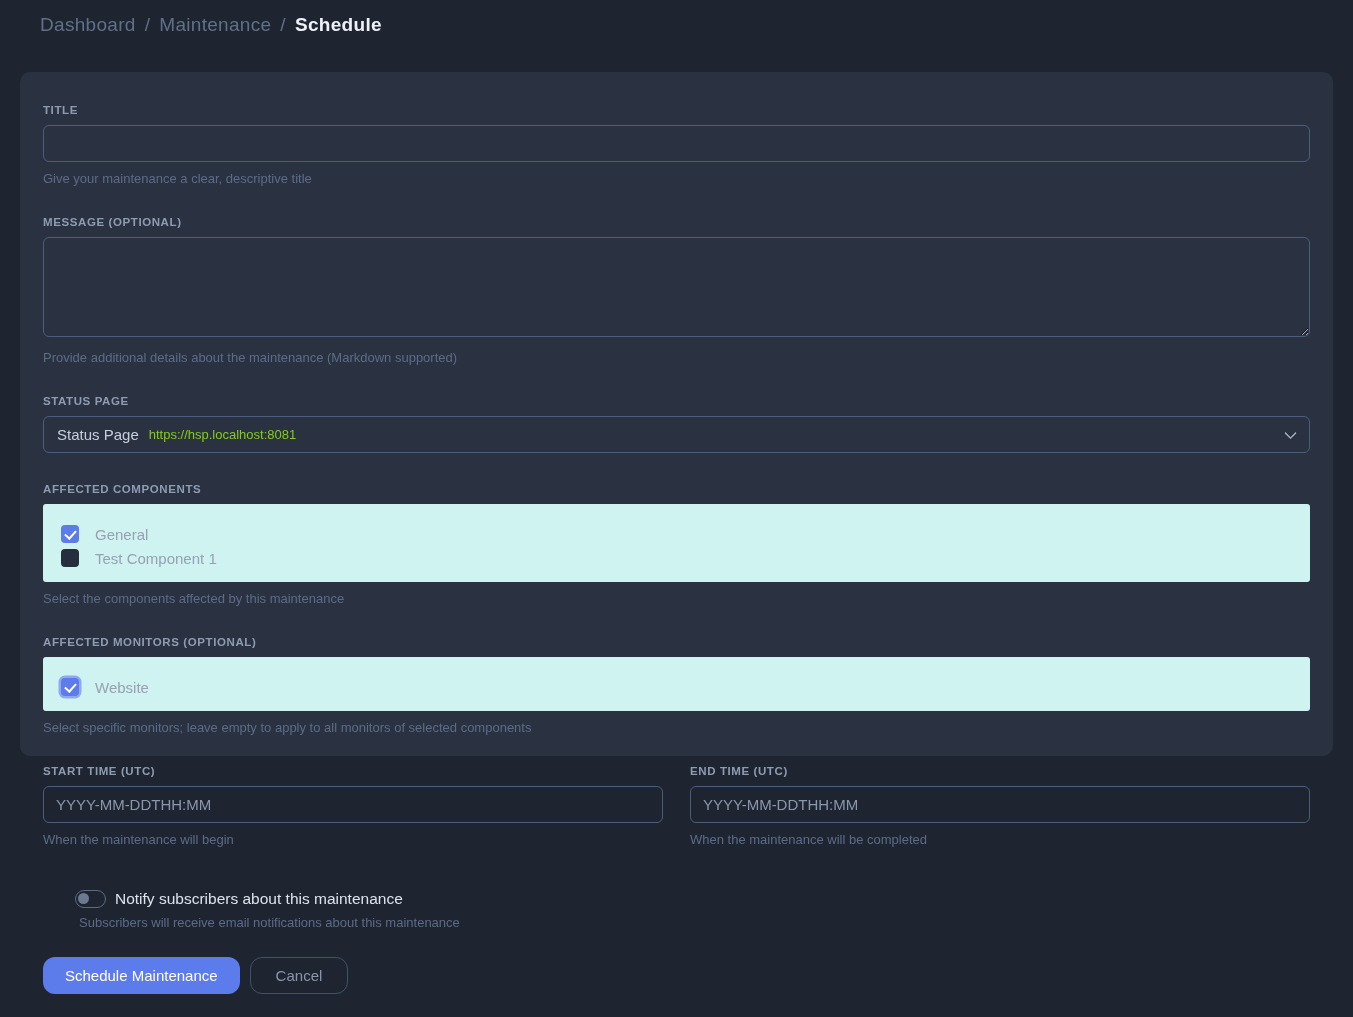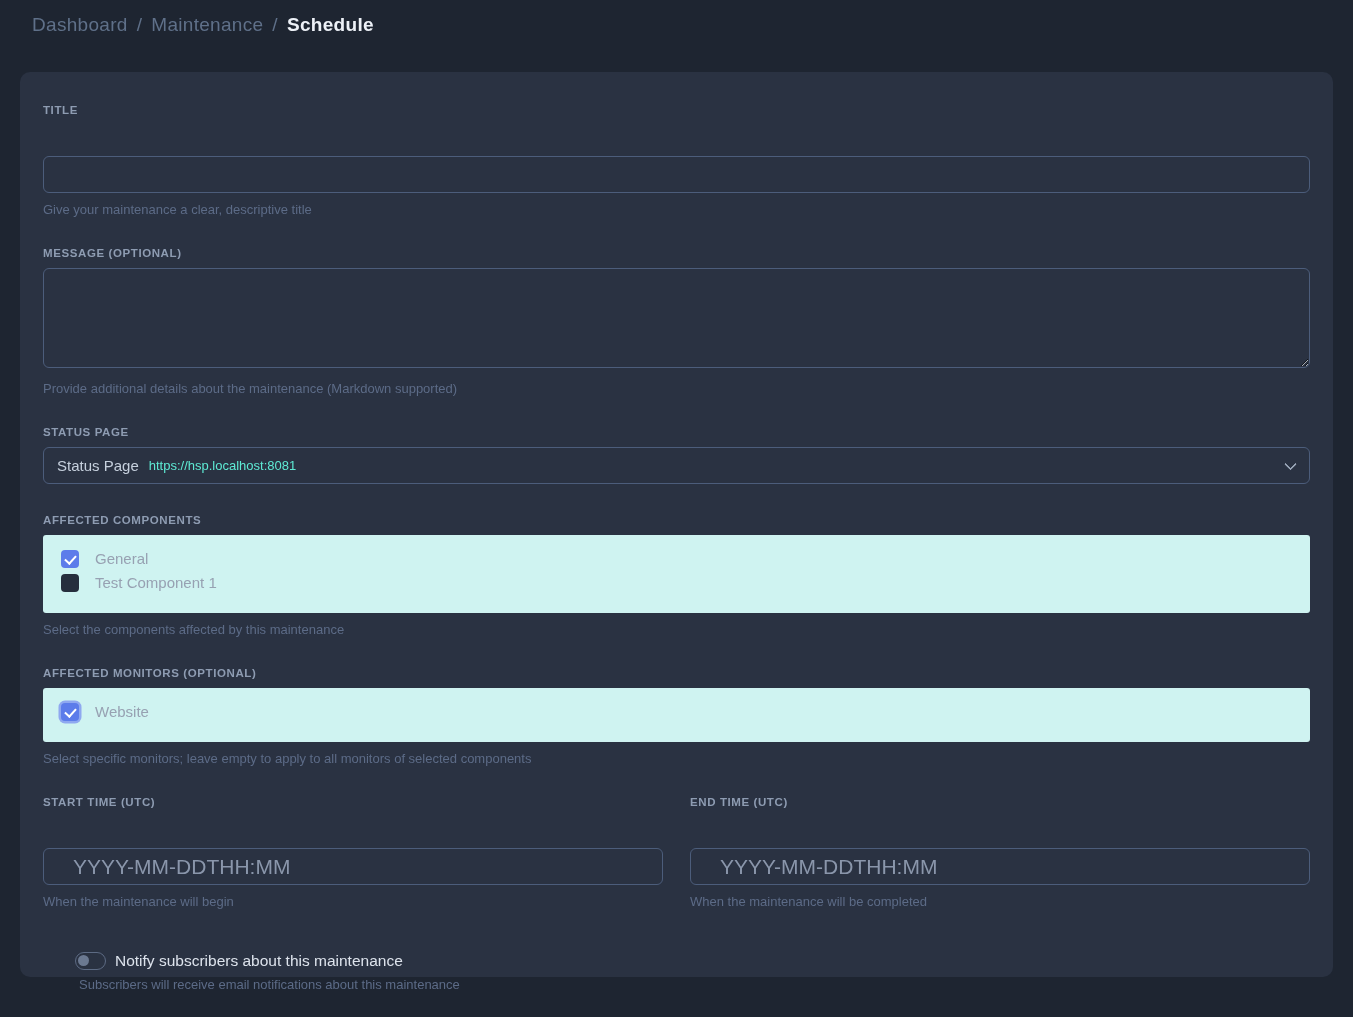--- a/index.html
+++ b/index.html
@@ -9,41 +9,41 @@
     font-family: "Liberation Sans", "DejaVu Sans", sans-serif;
     color: #e8edf4;
     overflow: hidden;
   }
 
   
   .topbar {
     height: 50px;
     display: flex;
     align-items: center;
-    padding: 0 32px;
+    padding: 0 40px;
   }
   .breadcrumb {
     font-size: 19px;
     font-weight: 300;
     letter-spacing: 0.3px;
     display: flex;
     align-items: center;
     gap: 9px;
   }
   .crumb { color: #5f7089; cursor: pointer; }
   .crumb-sep { color: #5f7089; font-weight: 300; }
   .crumb-current { color: #edf1f7; font-weight: 600; }
 
   
   .card {
     margin: 22px 20px 0 20px;
     background: #2a3242;
     border-radius: 10px;
     padding: 32px 23px 22px 23px;
-    height: 905px;
+    height: 684px;
   }
 
   .form-group { margin-bottom: 30px; }
   .field-label {
     display: block;
     font-size: 11.5px;
     font-weight: 600;
     letter-spacing: 0.6px;
     text-transform: uppercase;
     color: #8e9cb2;
@@ -54,26 +54,25 @@
     font-size: 13px;
     color: #5c6b87;
   }
 
   .text-input {
     width: 100%;
     height: 37px;
     background: transparent;
     border: 1px solid #4c5d7b;
     border-radius: 6px;
-    padding: 0 29px;
-    font-size: 21px;
+    padding: 0 12px;
+    font-size: 15px;
     color: #d6deea;
     font-family: inherit;
     outline: none;
-    margin-top: 31px;
   }
   .text-input::placeholder { color: #8a96ab; }
 
   textarea.text-area {
     width: 100%;
     height: 100px;
     background: transparent;
     border: 1px solid #4c5d7b;
     border-radius: 6px;
     padding: 8px 12px;
@@ -91,40 +90,40 @@
     height: 37px;
     border: 1px solid #4c5d7b;
     border-radius: 6px;
     display: flex;
     align-items: center;
     gap: 10px;
     padding: 0 40px 0 13px;
     cursor: pointer;
   }
   .select-main { font-size: 15px; color: #c6d0dd; }
-  .select-sub  { font-size: 13px; color: #5eead4; }
+  .select-sub  { font-size: 13px; color: #84cc16; }
   .chevron {
     position: absolute;
     right: 14px; top: 50%;
     width: 9px; height: 9px;
     border-right: 2px solid #9aa6b8;
     border-bottom: 2px solid #9aa6b8;
     transform: translateY(-70%) rotate(45deg);
     border-radius: 1px;
   }
 
   
   .check-panel {
     background: #cff3f1;
     border-radius: 3px;
     padding: 15px 18px;
   }
   .check-row {
     display: flex;
-    align-items: flex-start;
+    align-items: flex-end;
     height: 24px;
   }
   .checkbox {
     width: 18px; height: 18px;
     border-radius: 4px;
     flex: 0 0 18px;
     position: relative;
     cursor: pointer;
   }
   .checkbox.checked { background: #5c7cea; }

